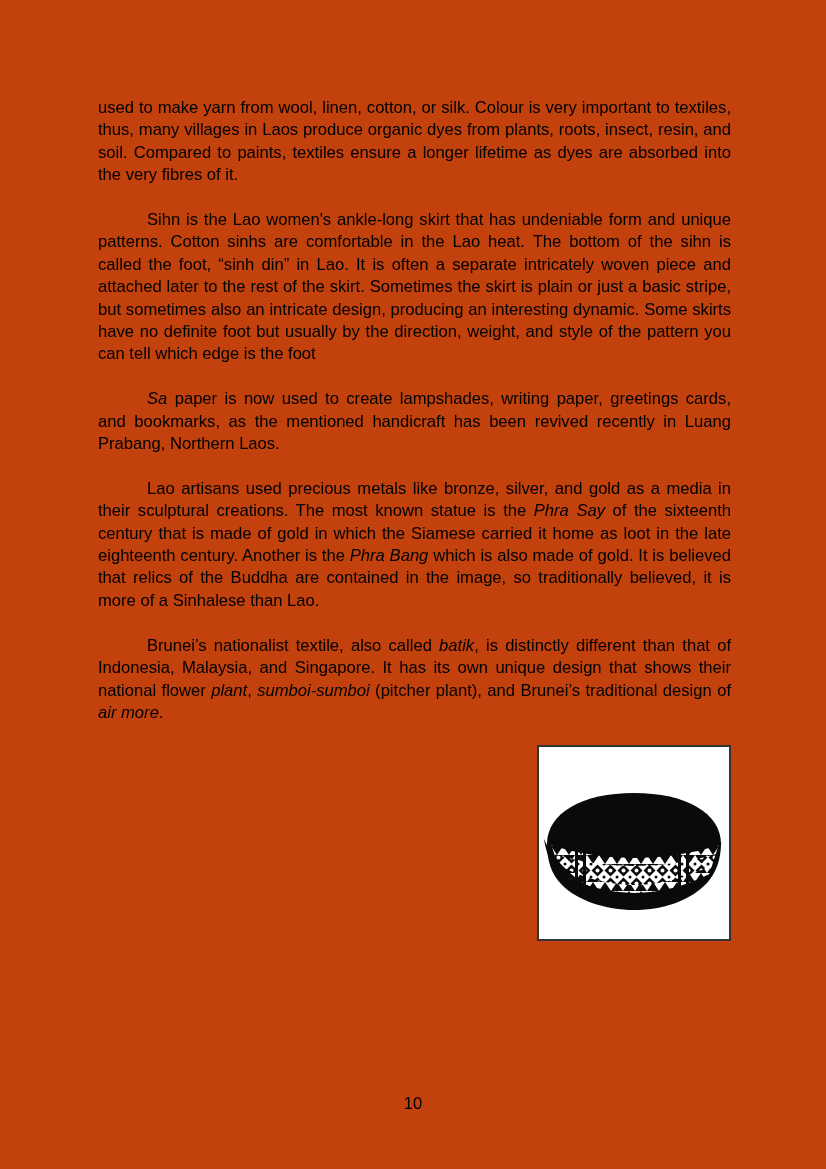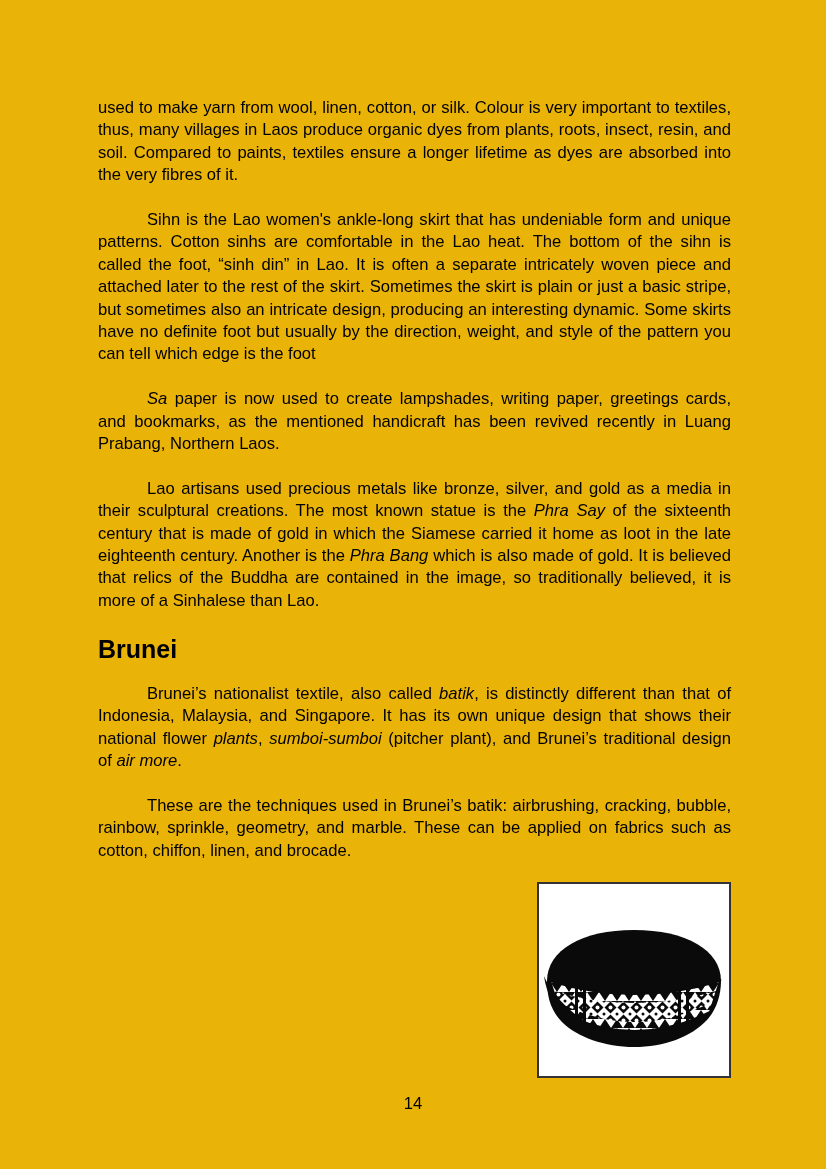--- a/index.html
+++ b/index.html
@@ -1,20 +1,20 @@
 <!DOCTYPE html>
 <html><head>
 <meta charset="utf-8">
 <style>
   html, body { margin: 0; padding: 0; background: #ffffff; }
   .page {
     position: relative;
     width: 826px;
     height: 1169px;
-    background: #eab308;
+    background: #c2410c;
     font-family: "Liberation Sans", sans-serif;
     color: #000000;
     overflow: hidden;
   }
   .content {
     position: absolute;
     left: 98px;
     top: 97px;
     width: 633px;
     font-size: 16.6px;
@@ -63,25 +63,23 @@
   <div class="content">
 
     <p class="no-indent"><span>used to make yarn from wool, linen, cotton, or silk. Colour is very important to textiles, thus, many villages in Laos produce organic dyes from plants, roots, insect, resin, and soil. Compared to paints, textiles ensure a longer lifetime as dyes are absorbed into the very fibres of it.</span></p>
 
     <p><span>Sihn is the Lao women's ankle-long skirt that has undeniable form and unique patterns. Cotton sinhs are comfortable in the Lao heat. The bottom of the sihn is called the foot, “sinh din” in Lao. It is often a separate intricately woven piece and attached later to the rest of the skirt. Sometimes the skirt is plain or just a basic stripe, but sometimes also an intricate design, producing an interesting dynamic. Some skirts have no definite foot but usually by the direction, weight, and style of the pattern you can tell which edge is the foot</span></p>
 
     <p><em>Sa</em><span> paper is now used to create lampshades, writing paper, greetings cards, and bookmarks, as the mentioned handicraft has been revived recently in Luang Prabang, Northern Laos.</span></p>
 
     <p><span>Lao artisans used precious metals like bronze, silver, and gold as a media in their sculptural creations. The most known statue is the </span><em>Phra Say</em><span> of the sixteenth century that is made of gold in which the Siamese carried it home as loot in the late eighteenth century. Another is the </span><em>Phra Bang</em><span> which is also made of gold. It is believed that relics of the Buddha are contained in the image, so traditionally believed, it is more of a Sinhalese than Lao.</span></p>
 
-    <h1 class="section-heading">Brunei</h1>
 
-    <p><span>Brunei’s nationalist textile, also called </span><em>batik</em><span>, is distinctly different than that of Indonesia, Malaysia, and Singapore. It has its own unique design that shows their national flower </span><em>plants</em><span>, </span><em>sumboi-sumboi</em><span> (pitcher plant), and Brunei’s traditional design of </span><em>air more</em><span>.</span></p>
+    <p><span>Brunei’s nationalist textile, also called </span><em>batik</em><span>, is distinctly different than that of Indonesia, Malaysia, and Singapore. It has its own unique design that shows their national flower </span><em>plant</em><span>, </span><em>sumboi-sumboi</em><span> (pitcher plant), and Brunei’s traditional design of </span><em>air more</em><span>.</span></p>
 
-    <p><span>These are the techniques used in Brunei’s batik: airbrushing, cracking, bubble, rainbow, sprinkle, geometry, and marble. These can be applied on fabrics such as cotton, chiffon, linen, and brocade.</span></p>
 
     <div class="figure-box">
       <svg width="190" height="192" viewBox="0 0 190 192" aria-hidden="true">
         <defs>
           <pattern id="motif" patternUnits="userSpaceOnUse" width="13" height="13">
             <rect width="13" height="13" fill="#ffffff"></rect>
             <path d="M6.5,0.5 L12.5,6.5 L6.5,12.5 L0.5,6.5 Z" fill="#0a0a0a"></path>
             <circle cx="6.5" cy="6.5" r="2" fill="#ffffff"></circle>
             <circle cx="0" cy="0" r="1.5" fill="#0a0a0a"></circle>
             <circle cx="13" cy="0" r="1.5" fill="#0a0a0a"></circle>
@@ -120,14 +118,14 @@
 
         <path d="M5,92 C8,114 20,133 42,146 C64,158 88,163 110,161
                  C88,157 52,145 30,125 C17,113 9,102 5,92 Z" fill="#0a0a0a"></path>
       </svg>
     </div>
 
 
 
   </div>
 
-  <div class="page-number">14</div>
+  <div class="page-number">10</div>
 </div>
 
 </body></html>

